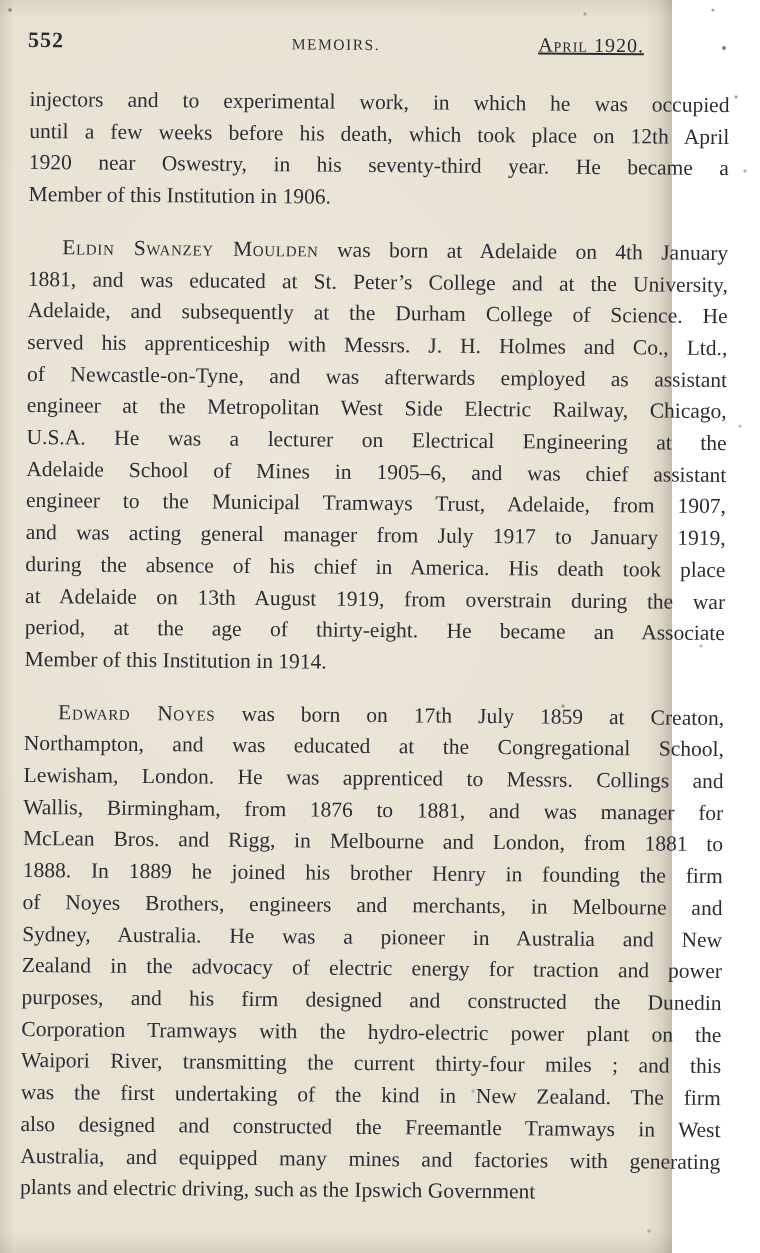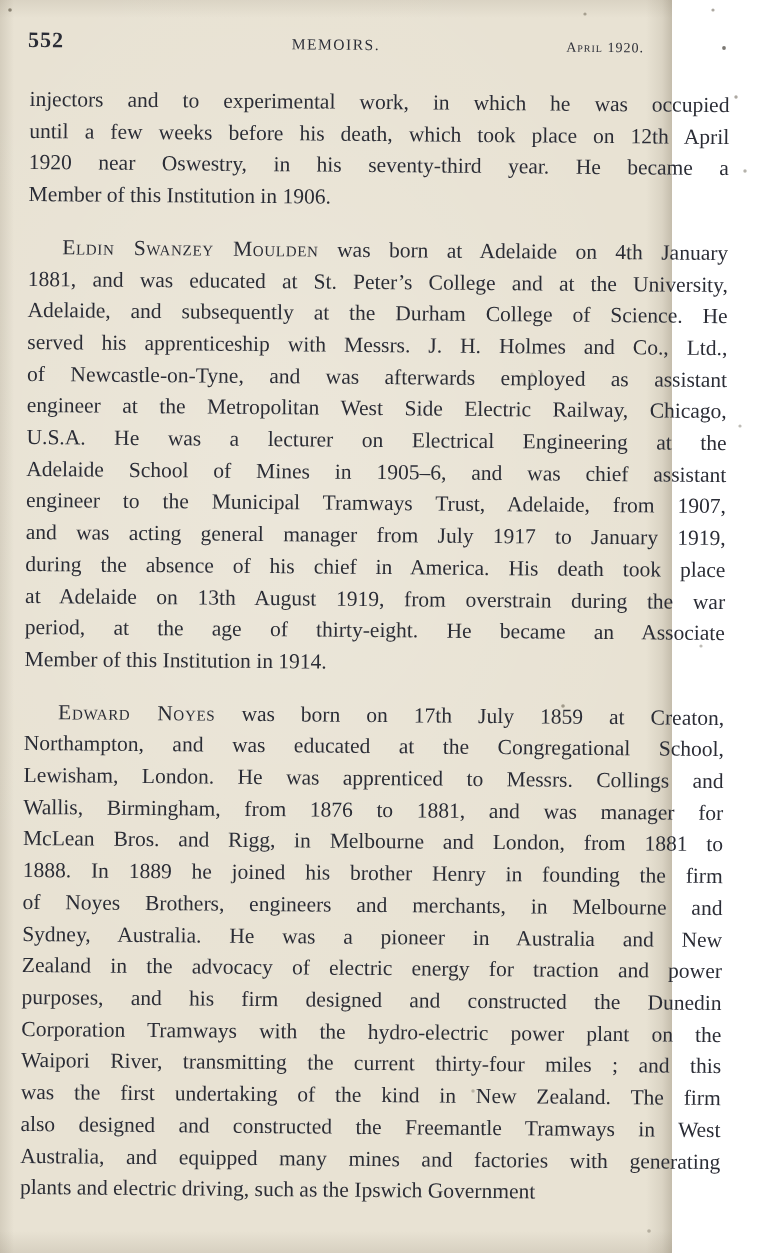--- a/index.html
+++ b/index.html
@@ -46,22 +46,23 @@
   }
   .title {
     justify-self: center;
     font-size: 15.5px;
     font-weight: normal;
     letter-spacing: 1.5px;
   }
   .date {
     justify-self: end;
     font-variant: small-caps;
-    font-size: 14px;
+    font-size: 20px;
     letter-spacing: 1px;
+    text-decoration: underline;
   }
   .body {
     position: absolute;
     left: 30px;
     top: 84px;
     width: 700px;
     font-size: 21.5px;
     line-height: 31.7px;
   }
   .para + .para { margin-top: 21px; }

